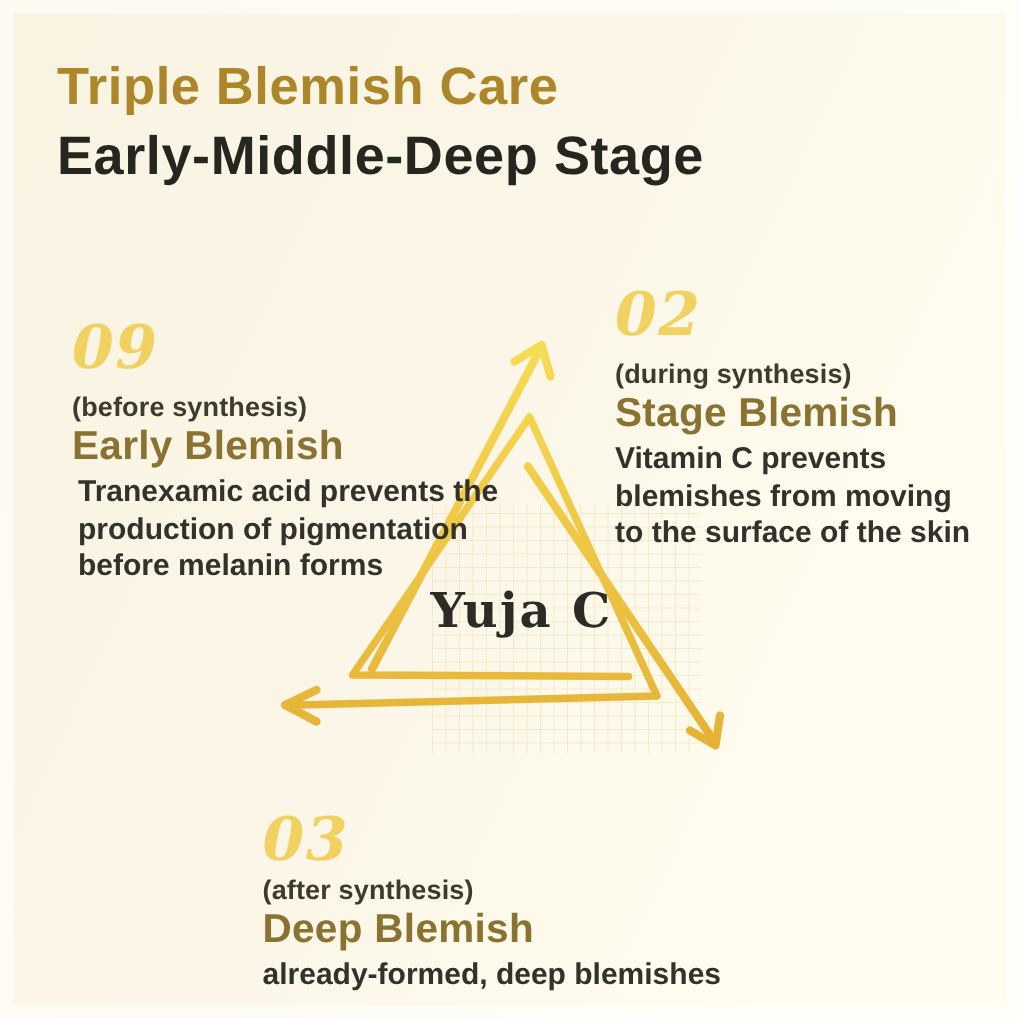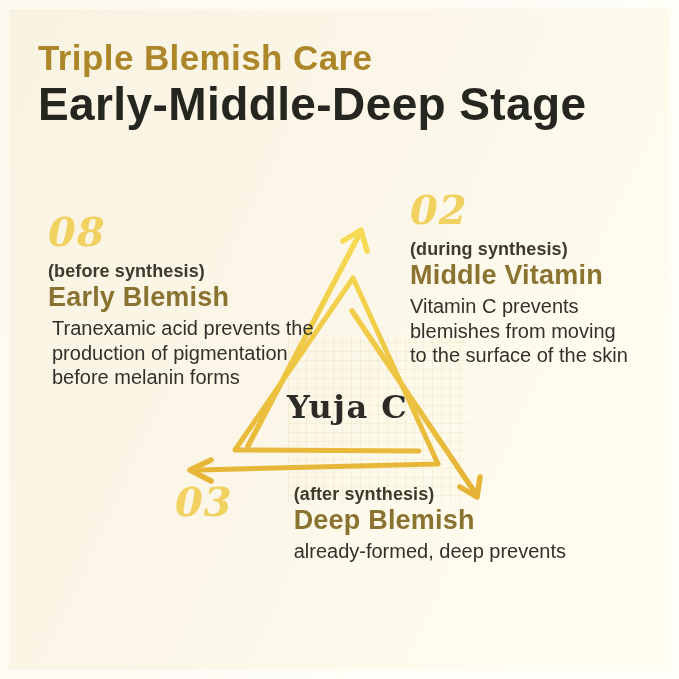--- a/index.html
+++ b/index.html
@@ -11,46 +11,46 @@
     font-family:"Liberation Sans",sans-serif;
     overflow:hidden;
   }
   
   .header{position:absolute;left:38px;top:34px;}
   .title{
     font-size:35px;font-weight:700;letter-spacing:.4px;
     color:#ac8629;line-height:48px;white-space:nowrap;
   }
   .subtitle{
-    font-size:46px;font-weight:700;letter-spacing:.4px;
+    font-size:36px;font-weight:700;letter-spacing:.4px;
     color:#262621;line-height:44px;white-space:nowrap;
   }
   
   .stage{position:absolute;}
   .stage-number{
     font-family:"DejaVu Serif",serif;font-style:italic;font-weight:700;
     font-size:40px;line-height:40px;color:#f1d160;letter-spacing:1px;
     margin-bottom:10px;
   }
   .stage-phase{
     font-size:18px;font-weight:600;color:#3e3b2c;
     line-height:18px;margin-bottom:2px;letter-spacing:.1px;
   }
   .stage-title{
     font-size:27px;font-weight:700;color:#8a7231;
     line-height:30px;margin-bottom:4px;letter-spacing:.2px;
   }
-  .stage-desc{font-size:20px;font-weight:400;color:#32312b;line-height:24.5px;}
+  .stage-desc{font-size:20px;font-weight:700;color:#32312b;line-height:24.5px;}
   .stage-desc .line{white-space:nowrap;}
   .stage1{left:48px;top:212px;}
   .stage1 .stage-desc{padding-left:4px;}
   .stage2{left:410px;top:190px;}
-  .stage3{left:175px;top:482px;display:flex;gap:13px;}
+  .stage3{left:175px;top:540px;display:flex;gap:1px;flex-direction:column;}
   .stage3 .stage-number{margin-bottom:0;}
-  .stage3-content{margin-top:3px;margin-left:48px;}
+  .stage3-content{margin-top:3px;}
   
   .diagram-svg{position:absolute;left:165px;top:212px;}
   .center-label{
     position:absolute;left:287px;top:388px;
     font-family:"DejaVu Serif",serif;font-weight:700;
     font-size:32px;color:#2d2b26;letter-spacing:1.5px;white-space:nowrap;text-align:right;
   }
 </style>
 </head>
 <body>
@@ -81,45 +81,45 @@
     <path d="M248 446 L360 233" fill="none" stroke="url(#arrowGrad)" stroke-width="5.5" stroke-linecap="round"></path>
     <path d="M343 241 L361 230 L367 251" fill="none" stroke="url(#arrowGrad)" stroke-width="5.5" stroke-linecap="round" stroke-linejoin="round"></path>
 
     <path d="M352 311 L476 494" fill="none" stroke="url(#arrowGrad)" stroke-width="5.5" stroke-linecap="round"></path>
     <path d="M480 477 L477 497 L460 487" fill="none" stroke="url(#arrowGrad)" stroke-width="5.5" stroke-linecap="round" stroke-linejoin="round"></path>
   </svg>
 
   <div class="center-label">Yuja C</div>
 
   <div class="stage stage1">
-    <div class="stage-number">08</div>
+    <div class="stage-number">09</div>
     <div class="stage-phase">(before synthesis)</div>
     <div class="stage-title">Early Blemish</div>
     <div class="stage-desc">
       <div class="line">Tranexamic acid prevents the</div>
       <div class="line">production of pigmentation</div>
       <div class="line">before melanin forms</div>
     </div>
   </div>
 
   <div class="stage stage2">
     <div class="stage-number">02</div>
     <div class="stage-phase">(during synthesis)</div>
-    <div class="stage-title">Middle Vitamin</div>
+    <div class="stage-title">Stage Blemish</div>
     <div class="stage-desc">
       <div class="line">Vitamin C prevents</div>
       <div class="line">blemishes from moving</div>
       <div class="line">to the surface of the skin</div>
     </div>
   </div>
 
   <div class="stage stage3">
     <div class="stage-number">03</div>
     <div class="stage3-content">
       <div class="stage-phase">(after synthesis)</div>
       <div class="stage-title">Deep Blemish</div>
       <div class="stage-desc">
-        <div class="line">already-formed, deep prevents</div>
+        <div class="line">already-formed, deep blemishes</div>
       </div>
     </div>
   </div>
 
 </div>
 
 </body></html>

